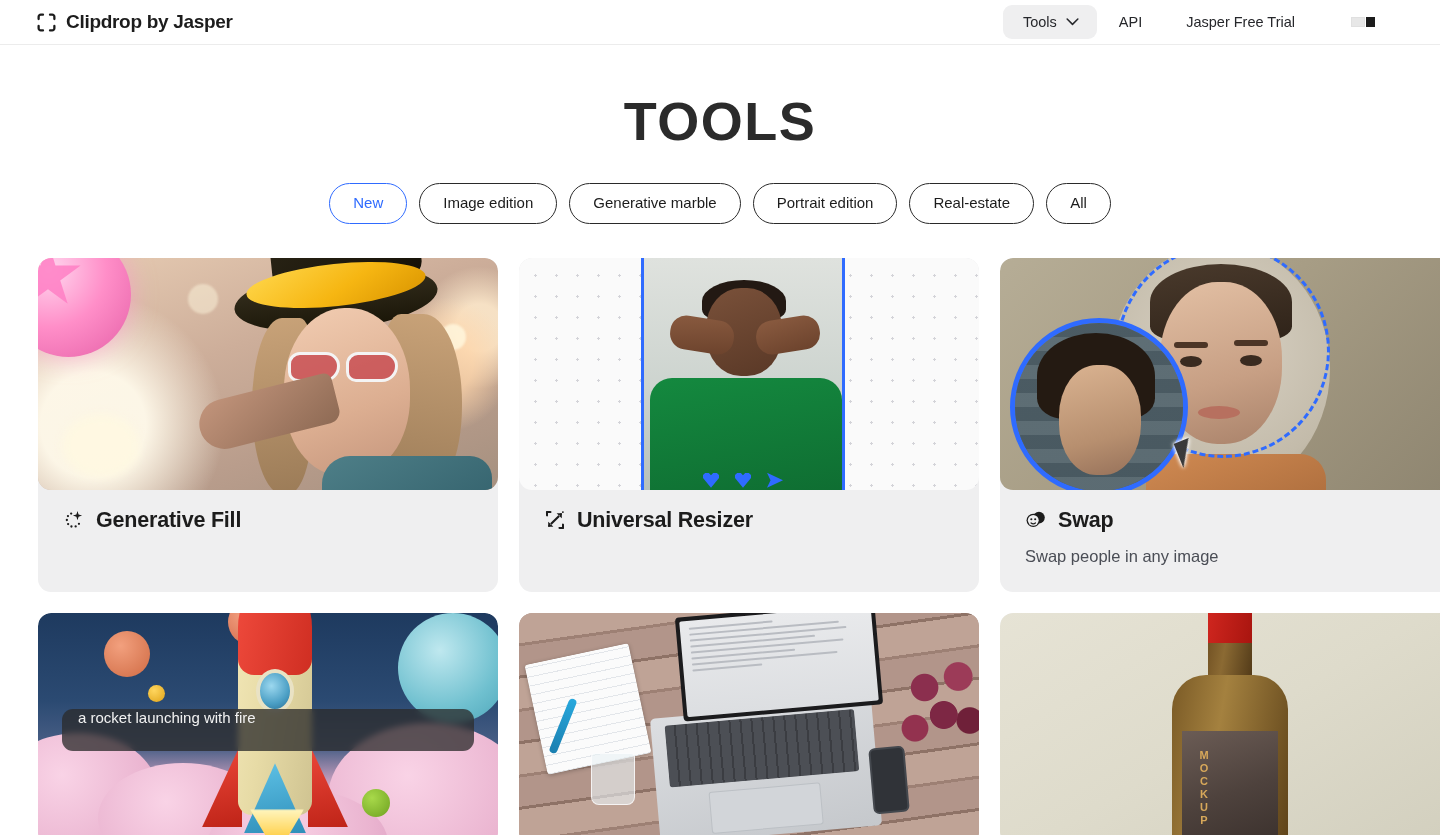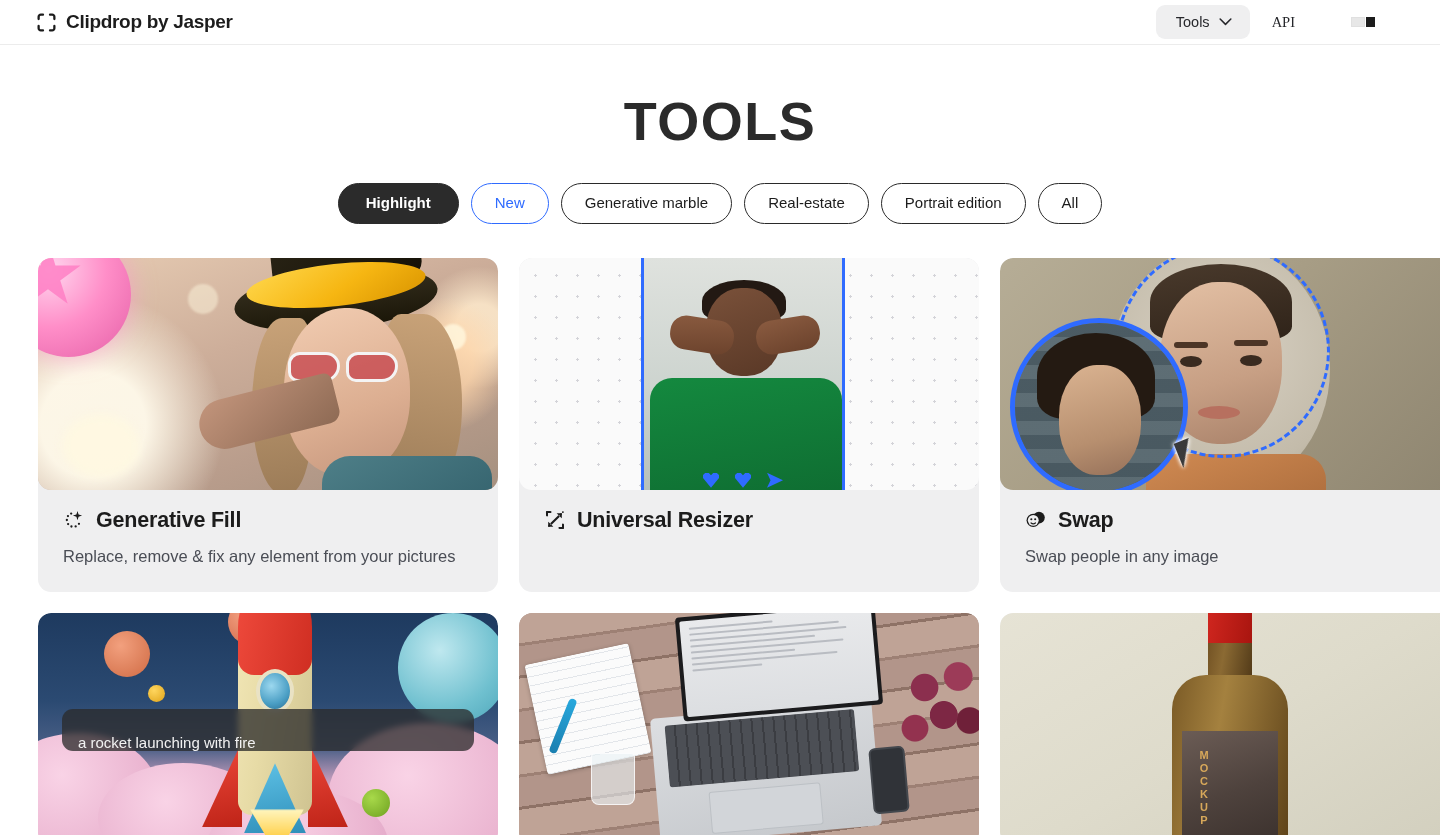--- a/index.html
+++ b/index.html
@@ -77,21 +77,20 @@
     display: block;
   }
 
   .nav-link {
     font-size: 14.5px;
     color: #26272b;
     text-decoration: none;
     padding: 9px 22px;
     white-space: nowrap;
     cursor: pointer;
-    font-family: Liberation Serif, serif;
   }
 
   .lang-swatch {
     display: flex;
     align-items: center;
     margin: 0 34px 0 34px;
     cursor: pointer;
   }
   .lang-swatch .sq1 {
     width: 14px; height: 10px;
@@ -564,21 +563,21 @@
   
   .prompt-bar {
     position:absolute;
     left: 24px;
     right: 24px;
     top: 96px;
     height: 42px;
     border-radius: 11px;
     background: rgba(42,42,42,.76);
     display:flex;
-    align-items:flex-end;
+    align-items:flex-start;
     padding: 0 16px;
     color:#f2f2f2;
     font-size:15px;
     backdrop-filter: blur(3px);
   }
   .prompt-bar.bottle {
     left: 72px; right: 72px; top: 96px;
     background: rgba(58,57,53,.86);
   }
 </style>
@@ -602,37 +601,38 @@
   <nav class="nav">
 
     <button class="nav-pill">
       <span>Tools</span>
       <svg class="chev" viewBox="0 0 14 9">
         <path d="M1 1.2 L7 7.2 L13 1.2" fill="none" stroke="#26272b" stroke-width="1.7" stroke-linecap="round" stroke-linejoin="round"></path>
       </svg>
     </button>
 
     <a class="nav-link">API</a>
+    <a class="nav-link">Jasper Free Trial</a>
 
     <div class="lang-swatch">
       <span class="sq1"></span>
       <span class="sq2"></span>
     </div>
 
   </nav>
 </div>
 
 <h1 class="page-title">TOOLS</h1>
 
 <div class="filters">
-  <button class="filter-pill active">Highlight</button>
   <button class="filter-pill accent">New</button>
+  <button class="filter-pill">Image edition</button>
   <button class="filter-pill">Generative marble</button>
+  <button class="filter-pill">Portrait edition</button>
   <button class="filter-pill">Real-estate</button>
-  <button class="filter-pill">Portrait edition</button>
   <button class="filter-pill">All</button>
 </div>
 
 <div class="grid">
 
   <div class="card">
     <div class="card-media">
       <div class="art-genfill">
         <div class="gf-bokeh" style="left:300px;top:40px;width:34px;height:34px;"></div>
         <div class="gf-bokeh" style="left:402px;top:66px;width:26px;height:26px;"></div>
@@ -664,21 +664,20 @@
             <circle cx="8.9" cy="5.0" r="1.25"></circle>
             <circle cx="5.6" cy="16.4" r="1.25"></circle>
             <circle cx="9.2" cy="19.1" r="1.25"></circle>
             <circle cx="13.8" cy="19.0" r="1.25"></circle>
             <circle cx="17.4" cy="16.2" r="1.25"></circle>
           </g>
           <path d="M15.8 2.2 L17 6.0 L20.8 7.2 L17 8.4 L15.8 12.2 L14.6 8.4 L10.8 7.2 L14.6 6.0 Z" fill="#1c1c1c"></path>
         </svg>
         <span class="card-title">Generative Fill</span>
       </div>
-      <p class="card-desc">Replace, remove &amp; fix any element from your pictures</p>
     </div>
   </div>
 
   <div class="card">
     <div class="card-media">
       <div class="art-resizer">
         <div class="rz-frame">
           <div class="rz-sky"></div>
           <div class="rz-hair"></div>
           <div class="rz-head"></div>

